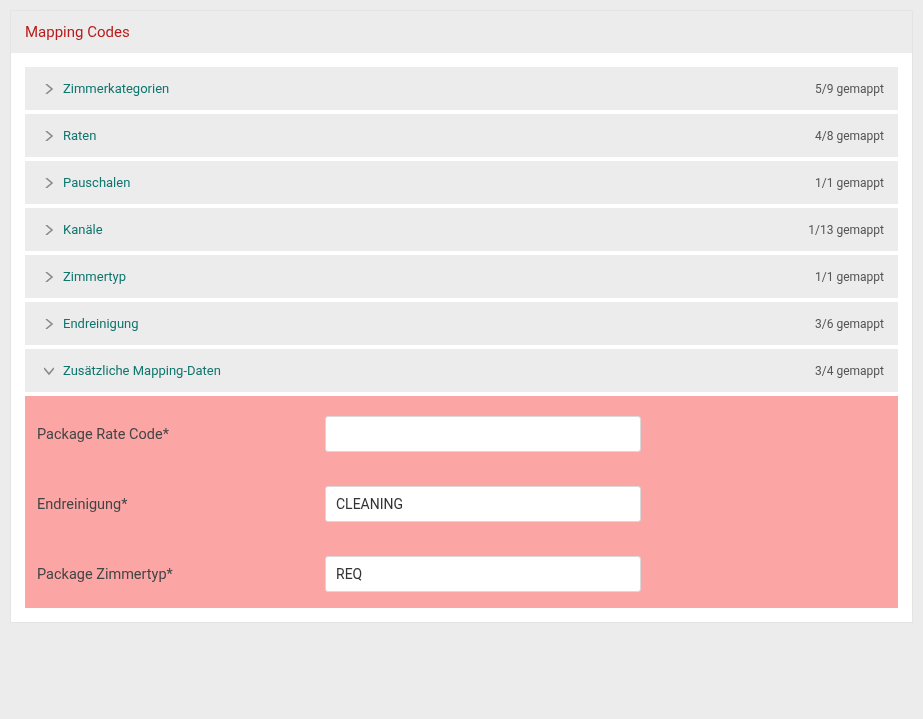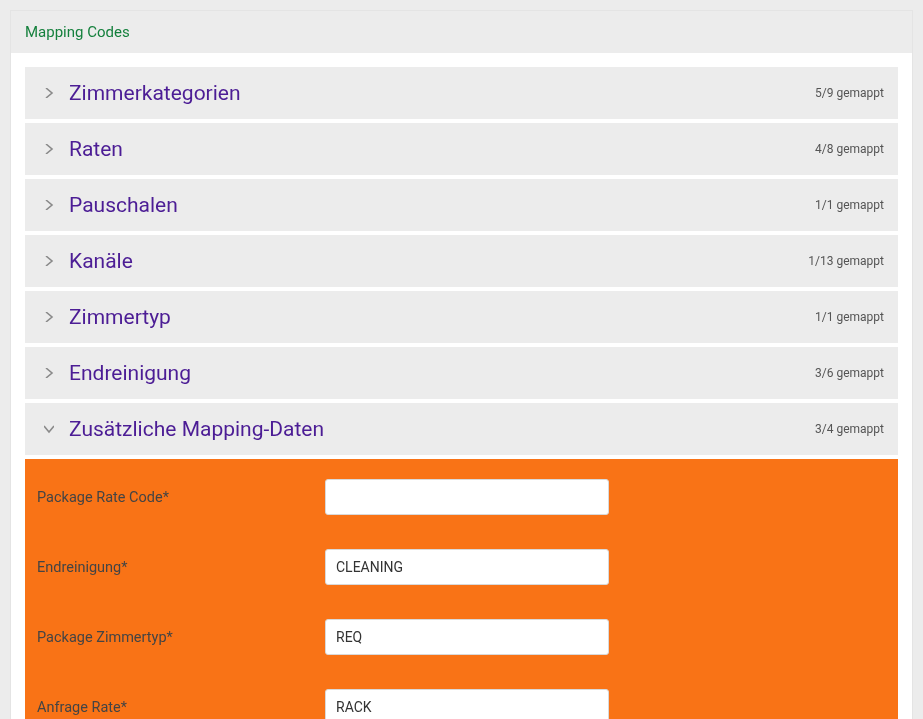--- a/index.html
+++ b/index.html
@@ -10,21 +10,21 @@
     color: #4a4a4a;
     font-size: 15px;
   }
   .panel {
     background: #ececec;
     border: 1px solid #e4e4e4;
   }
   .panel-header {
     padding: 12px 14px;
     font-size: 15px;
-    color: #15803d;
+    color: #b91c1c;
   }
   .panel-body {
     background: #ffffff;
     padding: 14px;
   }
   .accordion-item {
     background: #ececec;
     display: flex;
     align-items: center;
     padding: 14px 14px;
@@ -35,48 +35,48 @@
   .accordion-icon {
     width: 20px;
     display: flex;
     align-items: center;
     justify-content: center;
     color: #7a7a7a;
     flex-shrink: 0;
   }
   .accordion-icon svg { display: block; }
   .accordion-title {
-    margin-left: 10px;
-    color: #4c1d95;
-    font-size: 21px;
+    margin-left: 4px;
+    color: #0f766e;
+    font-size: 13px;
     flex-grow: 1;
   }
   .accordion-status {
     color: #555;
     font-size: 12px;
     white-space: nowrap;
   }
   .accordion-content {
-    background: #f97316;
+    background: #fca5a5;
     padding: 20px 10px 10px 10px;
   }
   .form-row {
     display: flex;
     align-items: center;
     margin-bottom: 34px;
   }
   .form-row:last-child { margin-bottom: 6px; }
   .form-label {
     width: 290px;
     color: #444;
     font-size: 14.5px;
     padding-left: 2px;
   }
   .form-input {
-    width: 284px;
+    width: 316px;
     height: 36px;
     border: 1px solid #d9d9d9;
     border-radius: 3px;
     padding: 0 10px;
     font-size: 14px;
     color: #333;
     font-family: inherit;
   }
 </style>
 </head>
@@ -166,21 +166,17 @@
       <div class="form-row">
         <div class="form-label">Endreinigung*</div>
         <input class="form-input" type="text" value="CLEANING" style="">
       </div>
 
       <div class="form-row">
         <div class="form-label">Package Zimmertyp*</div>
         <input class="form-input" type="text" value="REQ" style="">
       </div>
 
-      <div class="form-row">
-        <div class="form-label">Anfrage Rate*</div>
-        <input class="form-input" type="text" value="RACK" style="">
-      </div>
 
     </div>
 
   </div>
 </div>
 
 </body></html>

